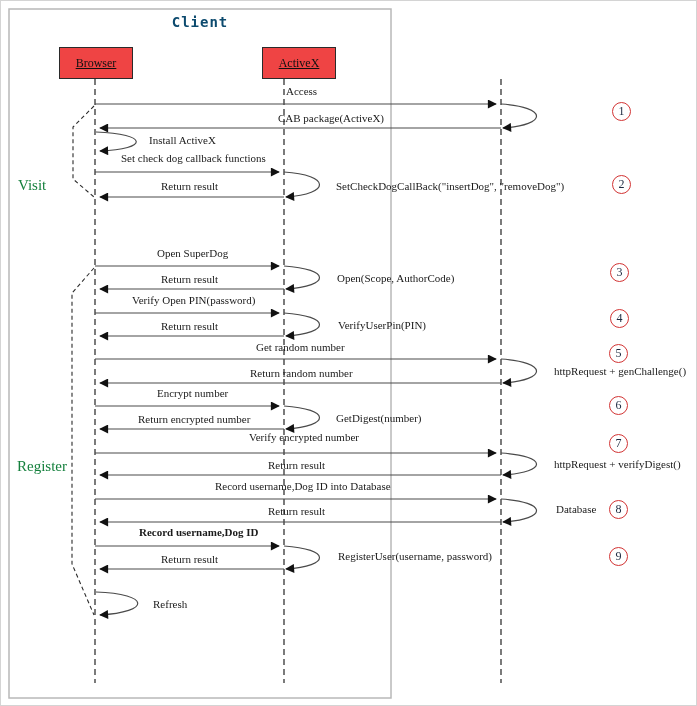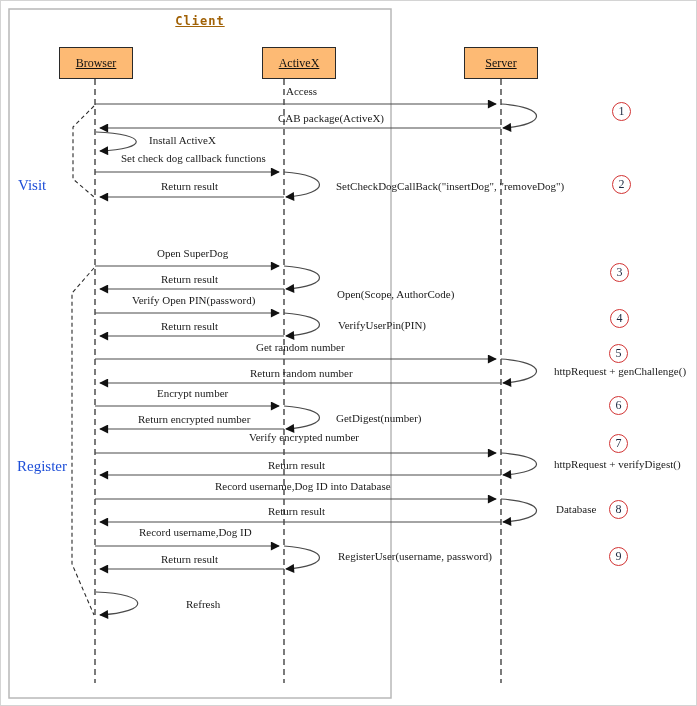--- a/index.html
+++ b/index.html
@@ -3,27 +3,27 @@
 <meta charset="utf-8">
 <style>
   html,body{margin:0;padding:0;}
   body{width:697px;height:706px;background:#ffffff;position:relative;
        font-family:"Liberation Serif", serif;}
   #stage{position:absolute;left:0;top:0;width:695px;height:704px;
          border:1px solid #d4d4d4;background:#ffffff;overflow:hidden;}
   #wires{position:absolute;left:0;top:0;width:697px;height:706px;}
   .title{position:absolute;left:0px;top:13px;width:398px;text-align:center;
          font-family:"DejaVu Sans Mono", monospace;font-weight:bold;
-         font-size:12px;letter-spacing:1px;color:#a16207;text-decoration:underline;}
+         font-size:14px;letter-spacing:1px;color:#0c4a6e;}
   .actor{position:absolute;width:72px;height:30px;border:1px solid #2a2a2a;
-         background:#fdba74;display:flex;align-items:center;justify-content:center;
+         background:#ef4444;display:flex;align-items:center;justify-content:center;
          font-size:12px;color:#111;}
   .actor span{text-decoration:underline;}
   .msg{position:absolute;font-size:11px;color:#1a1a1a;white-space:nowrap;}
-  .phase{position:absolute;font-size:15px;color:#1d4ed8;white-space:nowrap;}
+  .phase{position:absolute;font-size:15px;color:#15803d;white-space:nowrap;}
   .step{position:absolute;width:17px;height:17px;border:1.5px solid #d23434;
         border-radius:50%;display:flex;align-items:center;justify-content:center;
         font-size:12px;color:#1c2a40;background:#fff0;}
 </style>
 </head>
 <body>
 
 <div id="stage">
 
   <svg id="wires" width="697" height="706" viewBox="0 0 697 706" xmlns="http://www.w3.org/2000/svg">
@@ -91,55 +91,52 @@
   </svg>
 
   <div class="title">Client</div>
 
   <div class="actor" style="left:58px;top:46px;">
     <span>Browser</span>
   </div>
   <div class="actor" style="left:261px;top:46px;justify-content:center;">
     <span>ActiveX</span>
   </div>
-  <div class="actor" style="left:463px;top:46px;">
-    <span>Server</span>
-  </div>
 
   <div class="phase" style="left:17px;top:176px;">Visit</div>
   <div class="phase" style="left:16px;top:457px;">Register</div>
 
   <div class="msg" style="left:285px;top:84px;">Access</div>
   <div class="msg" style="left:249px;top:111px;padding-left:28px;">CAB package(ActiveX)</div>
   <div class="msg" style="left:148px;top:133px;">Install ActiveX</div>
   <div class="msg" style="left:120px;top:151px;">Set check dog callback functions</div>
   <div class="msg" style="left:160px;top:179px;">Return result</div>
   <div class="msg" style="left:335px;top:179px;">SetCheckDogCallBack("insertDog", "removeDog")</div>
   <div class="msg" style="left:156px;top:246px;">Open SuperDog</div>
   <div class="msg" style="left:160px;top:272px;">Return result</div>
-  <div class="msg" style="left:336px;top:271px;margin-top:16px;">Open(Scope, AuthorCode)</div>
+  <div class="msg" style="left:336px;top:271px;">Open(Scope, AuthorCode)</div>
   <div class="msg" style="left:131px;top:293px;">Verify Open PIN(password)</div>
   <div class="msg" style="left:160px;top:319px;">Return result</div>
   <div class="msg" style="left:337px;top:318px;">VerifyUserPin(PIN)</div>
   <div class="msg" style="left:255px;top:340px;">Get random number</div>
   <div class="msg" style="left:249px;top:366px;">Return random number</div>
   <div class="msg" style="left:553px;top:364px;">httpRequest + genChallenge()</div>
   <div class="msg" style="left:156px;top:386px;">Encrypt number</div>
   <div class="msg" style="left:137px;top:412px;">Return encrypted number</div>
   <div class="msg" style="left:335px;top:411px;">GetDigest(number)</div>
   <div class="msg" style="left:248px;top:430px;">Verify encrypted number</div>
   <div class="msg" style="left:267px;top:458px;">Return result</div>
   <div class="msg" style="left:553px;top:457px;">httpRequest + verifyDigest()</div>
   <div class="msg" style="left:214px;top:479px;">Record username,Dog ID into Database</div>
   <div class="msg" style="left:267px;top:504px;">Return result</div>
   <div class="msg" style="left:555px;top:502px;font-family:Liberation Serif, serif;">Database</div>
-  <div class="msg" style="left:138px;top:525px;">Record username,Dog ID</div>
+  <div class="msg" style="left:138px;top:525px;font-weight:bold;">Record username,Dog ID</div>
   <div class="msg" style="left:160px;top:552px;">Return result</div>
   <div class="msg" style="left:337px;top:549px;">RegisterUser(username, password)</div>
-  <div class="msg" style="left:152px;top:597px;margin-left:33px;">Refresh</div>
+  <div class="msg" style="left:152px;top:597px;">Refresh</div>
 
   <div class="step" style="left:611px;top:101px;">1</div>
   <div class="step" style="left:611px;top:174px;">2</div>
   <div class="step" style="left:609px;top:262px;">3</div>
   <div class="step" style="left:609px;top:308px;">4</div>
   <div class="step" style="left:608px;top:343px;">5</div>
   <div class="step" style="left:608px;top:395px;">6</div>
   <div class="step" style="left:608px;top:433px;">7</div>
   <div class="step" style="left:608px;top:499px;">8</div>
   <div class="step" style="left:608px;top:546px;">9</div>

